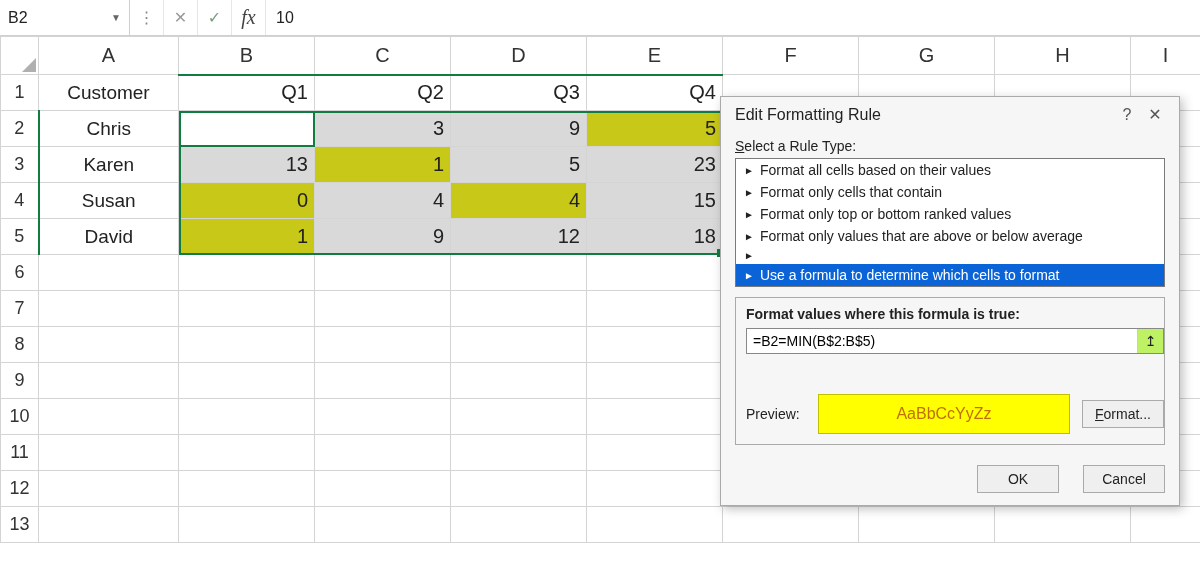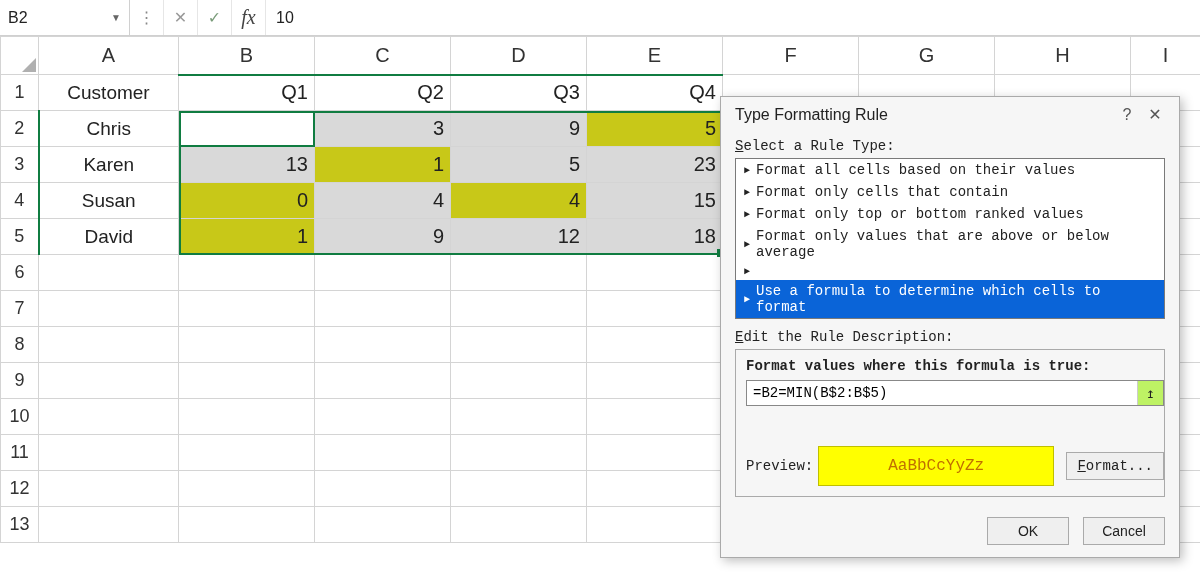--- a/index.html
+++ b/index.html
@@ -147,21 +147,21 @@
   .dlg-title {
     display: flex;
     align-items: center;
     padding: 8px 10px 10px 14px;
     font-size: 16px;
   }
   .dlg-title .spacer { flex: 1; }
   .dlg-title .help, .dlg-title .close {
     width: 28px; text-align: center; font-size: 16px; color: #555; cursor: default;
   }
-  .dlg-body { padding: 0 14px 10px 14px; font-family: Liberation Mono, monospace; }
+  .dlg-body { padding: 0 14px 10px 14px; }
   .dlg-label { margin: 4px 0 4px 0; font-size: 14px; }
   .dlg-label .ul { text-decoration: underline; }
   .rule-list {
     border: 1px solid #7a7a7a;
     background: #fff;
   }
   .rule-item {
     padding: 3px 8px;
     font-size: 14px;
     display: flex;
@@ -219,21 +219,21 @@
     border: 1px solid #aaa;
     background: #efefef;
     font-size: 14px;
     display: inline-flex; align-items: center; justify-content: center;
     padding: 0 10px;
   }
   .btn .ul { text-decoration: underline; }
   .dlg-buttons {
     display: flex;
     justify-content: flex-end;
-    gap: 14px;
+    gap: 24px;
     padding: 10px 14px 12px 14px;
   }
 </style>
 </head>
 <body>
 
 <div class="formula-bar">
   <div class="namebox">
     <span>B2</span>
     <span class="dd">▼</span>
@@ -436,21 +436,21 @@
   </table>
 
   <div class="active-cell" id="activeCell" style="left: 178.5px; top: 74.5px; width: 136px; height: 36px;"></div>
   <div class="sel-range" id="selRange" style="left: 178.5px; top: 74.5px; width: 544px; height: 144px;">
     <div class="sel-handle"></div>
   </div>
 </div>
 
 <div class="dialog">
   <div class="dlg-title">
-    <span>Type Formatting Rule</span>
+    <span>Edit Formatting Rule</span>
     <span class="spacer"></span>
     <span class="help">?</span>
     <span class="close">✕</span>
   </div>
   <div class="dlg-body">
     <div class="dlg-label">
       <span class="ul">S</span><span>elect a Rule Type:</span>
     </div>
     <div class="rule-list" id="ruleList">
         <div class="rule-item">
@@ -472,23 +472,20 @@
         <div class="rule-item">
           <span class="arrow">►</span>
         </div>
         <div class="rule-item selected">
           <span class="arrow">►</span>
           <span>Use a formula to determine which cells to format</span>
         </div>
       </div>
 
     <div class="section2">
-      <div class="dlg-label">
-        <span class="ul">E</span><span>dit the Rule Description:</span>
-      </div>
       <div class="formula-box-wrap">
         <div class="formula-caption">Format values where this formula is true:</div>
         <div class="formula-edit">
           <input type="text" value="=B2=MIN(B$2:B$5)" style="">
           <div class="range-btn">↥</div>
         </div>
         <div class="preview-row">
           <div class="plabel">Preview:</div>
           <div class="preview-swatch">
             <span>AaBbCcYyZz</span>

